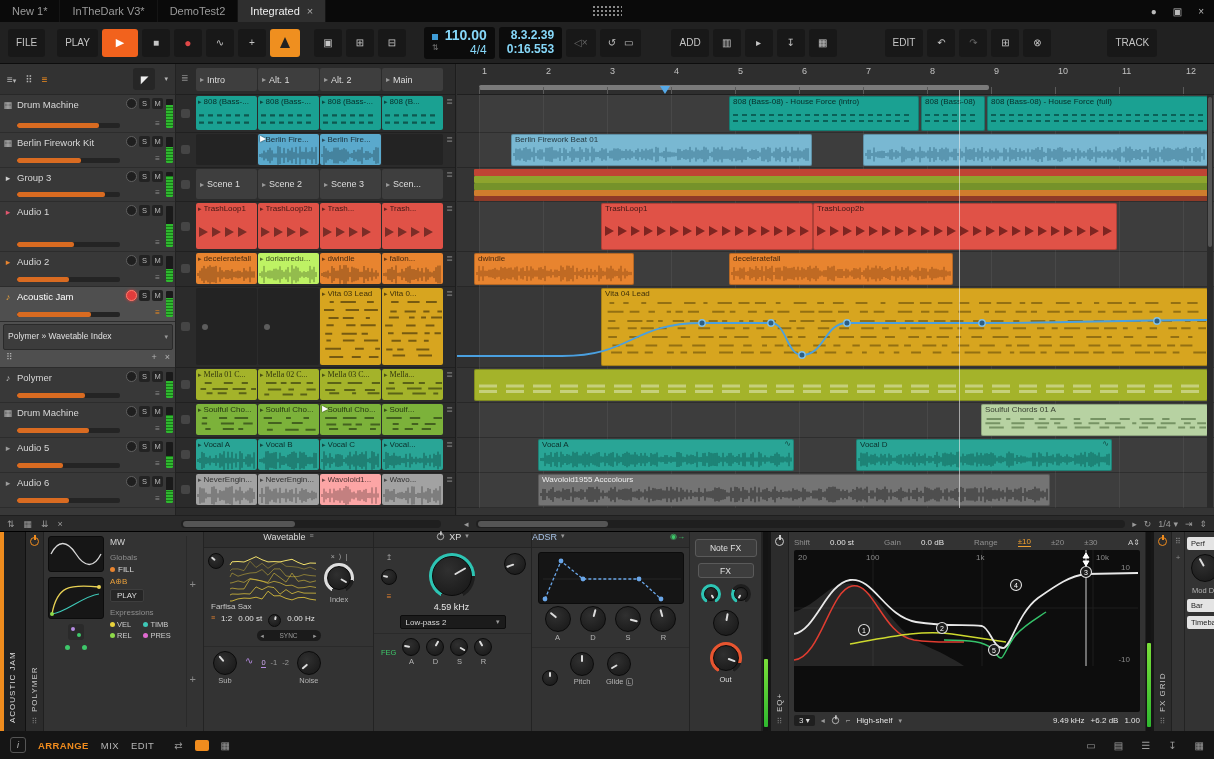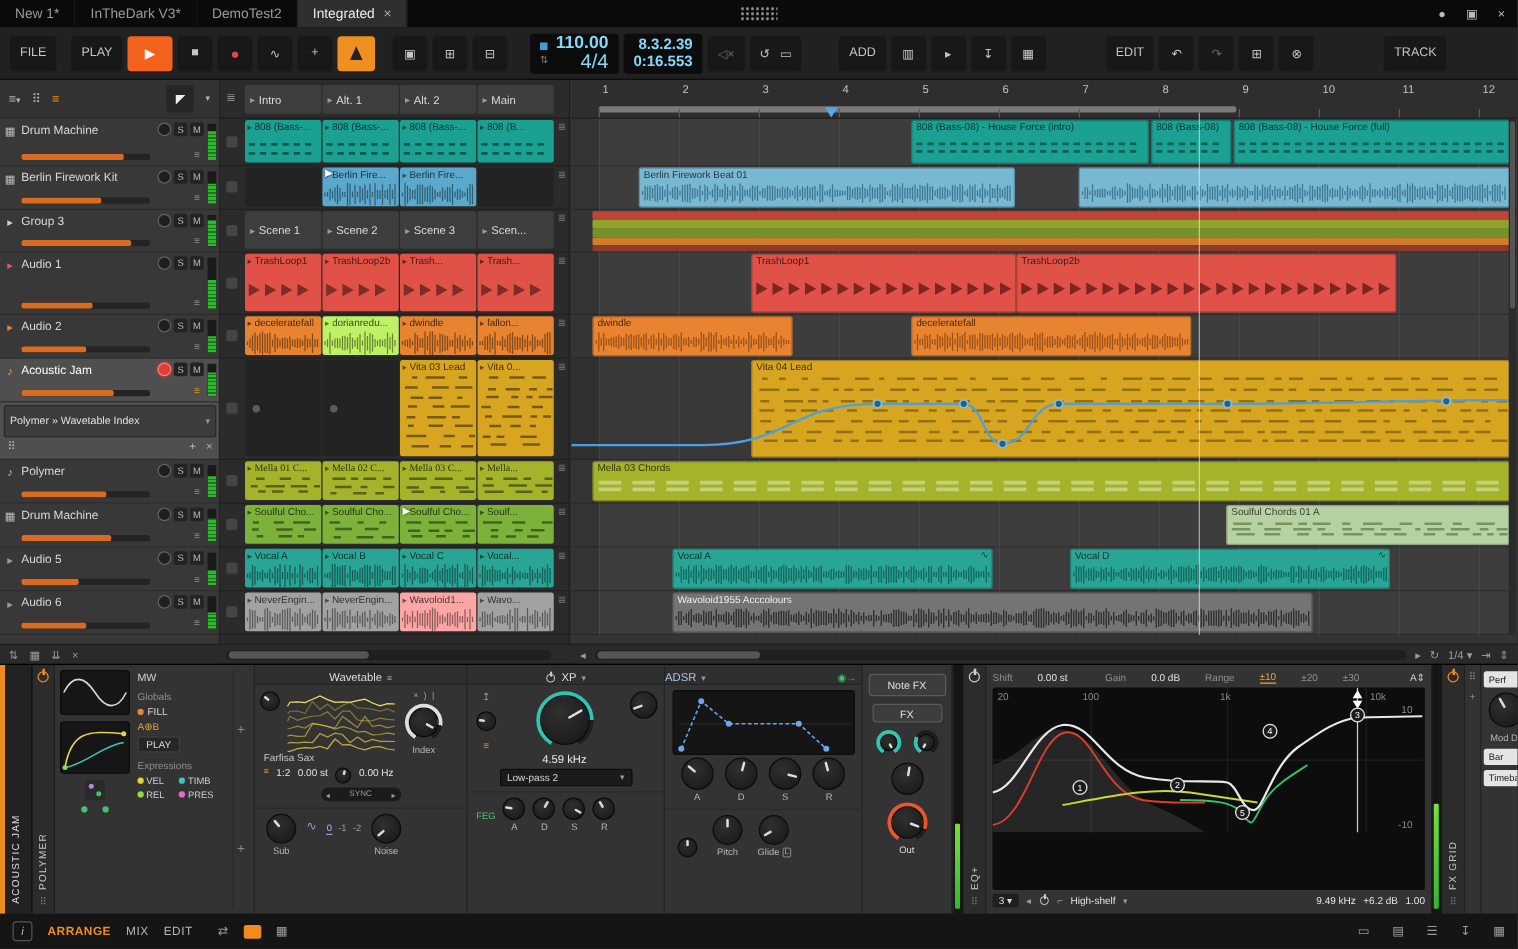--- a/index.html
+++ b/index.html
@@ -18,21 +18,21 @@
 .toolbar{position:absolute;left:0;top:22px;width:1214px;height:42px;background:#212121;border-bottom:1px solid #0d0d0d;display:flex;align-items:center;padding:0 8px;gap:4px}
 .tbtn{height:28px;min-width:28px;background:#181818;border-radius:3px;display:flex;align-items:center;justify-content:center;color:#c5c5c5;font-size:10px;padding:0 8px;flex:none}
 .tbtn.playb{background:#f2621d;color:#fff;width:36px;font-size:11px}
 .tbtn.metro{background:#ef8f1f;width:30px}
 .tbtn.rec{color:#e04848;font-size:12px}
 .tbtn.dim{color:#666}
 .metro-shape{width:0;height:0;border-left:5px solid transparent;border-right:5px solid transparent;border-bottom:11px solid #222}
 .numbox{height:32px;background:#0c0c0c;border-radius:3px;color:#86d7f8;display:flex;align-items:center;gap:6px;padding:2px 8px;flex:none}
 .numcol{display:flex;flex-direction:column;align-items:flex-end;line-height:1.1}
 .numcol .big{font-size:14px;font-weight:bold}
-.numcol .small{font-size:16px}
+.numcol .small{font-size:12px}
 .icocol{display:flex;flex-direction:column;align-items:center;gap:3px;color:#7a7a7a;font-size:8px}
 .bsq{width:6px;height:6px;background:#3f9cd6;display:block}
 .loopbox{height:28px;background:#181818;border-radius:3px;display:flex;align-items:center;gap:8px;padding:0 8px;color:#c0c0c0}
 
 .main{position:absolute;left:0;top:64px;width:1214px;height:467px;background:#303030}
 .trackpanel{position:absolute;left:0;top:0;width:176px;height:467px;background:#383838;border-right:1px solid #222;overflow:hidden}
 .panelhead{height:31px;display:flex;align-items:center;gap:9px;padding:0 7px;border-bottom:1px solid #282828;background:#323232;color:#b5b5b5}
 .ph-or{color:#f08c1e}
 .tool{width:22px;height:22px;background:#262626;border-radius:3px;display:flex;align-items:center;justify-content:center;color:#eee;margin-left:auto}
 .trk{position:absolute;left:0;width:176px;display:flex;gap:3px;padding:3px 3px 3px 2px;border-bottom:1px solid #2c2c2c;background:#383838}
@@ -133,21 +133,21 @@
 .gd.or{background:#e8842f}
 .pcolB{display:flex;flex-direction:column;gap:3px;font-size:8px;color:#bbb;padding-top:1px;min-width:0}
 .mwrow{color:#d5d5d5;font-size:8.5px}
 .sect{color:#8f8f8f;font-size:8px;margin-top:3px}
 .gitem{display:flex;align-items:center;gap:3px;font-size:8px;color:#ddd}
 .ab{color:#e8a03c}
 .playbox{background:#262626;border:1px solid #3e3e3e;border-radius:2px;padding:1px 6px;width:max-content}
 .exprgrid{display:grid;grid-template-columns:1fr 1fr;gap:2px 6px}
 .expr{display:flex;align-items:center;gap:2px;font-size:7.5px;color:#ccc}
 .pplus{display:flex;flex-direction:column;justify-content:space-around;color:#8a8a8a;font-size:11px;padding:0 3px;border-left:1px solid #2a2a2a;margin-left:auto}
-.phead{height:16px;display:flex;align-items:flex-end;justify-content:center;gap:4px;background:#2f2f2f;border-bottom:1px solid #242424;font-size:9px;color:#ddd;flex:none}
+.phead{height:16px;display:flex;align-items:flex-start;justify-content:center;gap:4px;background:#2f2f2f;border-bottom:1px solid #242424;font-size:9px;color:#ddd;flex:none}
 .phicon{color:#9a9a9a;font-size:7px}
 .phicon.or{color:#e8842f}
 .wtmain{display:flex;align-items:flex-start;padding:5px 4px 0;gap:4px}
 .wtgraph{width:92px;height:56px}
 .wtright{display:flex;flex-direction:column;align-items:center;gap:2px}
 .wticons{display:flex;gap:4px;font-size:7px;color:#aaa}
 .kslot{display:flex;justify-content:center}
 .klbl{font-size:7.5px;color:#b5b5b5;text-align:center}
 .wtname{font-size:8px;color:#c9c9c9;padding:0 7px;margin-top:-7px}
 .wtparams{display:flex;align-items:flex-start;gap:6px;padding:3px 7px 1px;font-size:8px}
@@ -1062,21 +1062,20 @@
       </div>
       <div class="aclip" style="left: 144px; width: 607px; top: 224px; height: 78px; background: rgb(215, 165, 31);">
         <div class="albl">Vita 04 Lead</div>
         <div class="abody">
           <svg width="603" height="63" viewBox="0 0 603 63" class="tex">
             <path d="M6.5,3.0h4.7M20.3,3.0h5.3M38.3,3.0h4.9M54.5,3.0h14.1M81.1,3.0h11.4M100.4,3.0h4.1M114.6,3.0h14.3M135.5,3.0h11.0M151.9,3.0h11.1M172.8,3.0h4.7M190.7,3.0h12.8M214.2,3.0h6.8M229.9,3.0h10.8M252.6,3.0h11.8M277.6,3.0h4.8M295.4,3.0h15.5M316.9,3.0h11.6M334.9,3.0h14.5M356.2,3.0h10.1M376.0,3.0h12.1M393.6,3.0h14.8M416.7,3.0h5.5M428.2,3.0h11.1M452.9,3.0h13.8M473.8,3.0h5.0M491.0,3.0h5.2M504.4,3.0h14.5M525.8,3.0h7.0M542.3,3.0h13.1M567.8,3.0h9.9M584.3,3.0h10.3M4.6,11.7h15.9M26.7,11.7h9.7M45.5,11.7h6.4M63.7,11.7h4.3M72.5,11.7h7.2M84.9,11.7h11.1M109.2,11.7h12.4M126.8,11.7h5.6M144.9,11.7h8.9M161.8,11.7h8.5M174.4,11.7h12.0M197.1,11.7h14.2M215.5,11.7h13.9M235.0,11.7h11.0M256.9,11.7h8.0M270.7,11.7h10.7M294.8,11.7h14.4M318.0,11.7h8.4M331.3,11.7h14.1M355.2,11.7h12.8M381.2,11.7h4.8M391.9,11.7h10.9M412.6,11.7h11.1M427.9,11.7h6.1M444.3,11.7h12.5M461.6,11.7h9.0M476.1,11.7h12.3M494.9,11.7h7.5M509.8,11.7h14.0M529.6,11.7h9.7M546.5,11.7h12.8M570.3,11.7h7.5M584.5,11.7h11.0M5.3,20.9h7.1M24.3,20.9h15.1M43.5,20.9h6.9M55.1,20.9h4.6M69.7,20.9h11.3M86.9,20.9h8.3M105.6,20.9h9.1M119.1,20.9h5.1M136.3,20.9h4.0M146.1,20.9h4.4M159.9,20.9h13.0M186.3,20.9h6.7M197.5,20.9h13.8M217.8,20.9h14.8M241.1,20.9h6.8M256.9,20.9h14.7M282.2,20.9h10.8M301.8,20.9h8.8M315.3,20.9h9.6M331.0,20.9h11.5M347.4,20.9h13.1M370.1,20.9h8.2M387.9,20.9h12.6M410.3,20.9h6.0M427.7,20.9h14.6M446.4,20.9h5.9M464.7,20.9h15.1M490.6,20.9h10.4M508.2,20.9h4.1M522.9,20.9h14.9M544.6,20.9h5.5M559.2,20.9h9.8M581.9,20.9h5.6M594.2,20.9h10.4M4.6,28.3h11.8M24.8,28.3h8.9M37.7,28.3h13.1M55.8,28.3h7.9M74.6,28.3h8.0M95.2,28.3h11.9M120.6,28.3h11.2M140.0,28.3h6.4M153.4,28.3h7.8M174.7,28.3h13.6M193.5,28.3h8.0M214.8,28.3h11.4M236.3,28.3h9.7M258.2,28.3h12.6M279.1,28.3h6.6M296.6,28.3h6.4M307.4,28.3h15.0M336.4,28.3h13.3M354.4,28.3h4.7M365.5,28.3h15.7M387.7,28.3h10.2M409.9,28.3h13.1M434.0,28.3h7.3M448.7,28.3h6.0M461.2,28.3h15.9M483.1,28.3h12.8M501.1,28.3h12.8M519.9,28.3h4.8M533.9,28.3h5.0M546.6,28.3h7.4M565.3,28.3h8.7M578.2,28.3h9.4M595.3,28.3h10.4M5.3,37.0h8.6M26.3,37.0h9.1M49.0,37.0h15.6M77.8,37.0h9.3M95.5,37.0h15.1M116.0,37.0h7.9M131.3,37.0h14.2M158.3,37.0h15.2M184.4,37.0h5.0M195.1,37.0h7.4M215.0,37.0h11.8M235.7,37.0h15.3M257.5,37.0h16.0M282.0,37.0h9.9M305.3,37.0h10.7M323.2,37.0h5.5M333.6,37.0h12.3M352.9,37.0h5.3M368.4,37.0h10.6M389.6,37.0h15.9M412.1,37.0h15.8M436.6,37.0h11.8M456.7,37.0h13.2M483.3,37.0h15.0M503.8,37.0h5.1M520.9,37.0h9.3M542.7,37.0h11.5M567.5,37.0h8.6M585.1,37.0h4.3M9.4,45.6h7.1M22.8,45.6h7.6M42.5,45.6h11.7M65.8,45.6h13.5M89.2,45.6h13.1M116.2,45.6h14.5M140.2,45.6h8.5M159.1,45.6h4.9M171.7,45.6h8.7M184.4,45.6h13.2M210.2,45.6h12.5M230.4,45.6h7.0M249.4,45.6h7.4M266.7,45.6h11.1M285.2,45.6h10.3M301.1,45.6h6.8M319.4,45.6h13.9M338.9,45.6h5.4M355.2,45.6h11.1M376.5,45.6h15.3M402.8,45.6h5.9M414.0,45.6h12.3M435.6,45.6h13.3M456.8,45.6h15.0M485.5,45.6h11.8M505.2,45.6h12.5M527.4,45.6h11.1M544.3,45.6h13.6M564.1,45.6h8.0M577.3,45.6h12.1M8.1,52.5h10.9M24.3,52.5h11.0M41.7,52.5h8.1M63.9,52.5h6.9M77.5,52.5h6.6M90.0,52.5h13.0M116.1,52.5h13.9M138.0,52.5h12.8M157.1,52.5h11.2M180.9,52.5h13.9M205.7,52.5h8.2M221.6,52.5h11.6M242.8,52.5h6.5M259.0,52.5h4.8M276.1,52.5h5.1M290.8,52.5h5.5M308.1,52.5h9.9M329.7,52.5h8.6M348.5,52.5h8.4M361.6,52.5h15.7M384.8,52.5h13.4M406.9,52.5h4.3M416.7,52.5h15.5M437.5,52.5h6.1M451.9,52.5h14.3M471.0,52.5h14.7M490.2,52.5h11.1M508.8,52.5h12.0M532.0,52.5h15.0M551.1,52.5h12.3M569.7,52.5h6.7M590.3,52.5h14.1" stroke="rgba(80,60,5,0.5)" fill="none" stroke-width="2"></path>
           </svg>
         </div>
       </div>
       <div class="aclip" style="left: 17px; width: 734px; top: 305px; height: 32px; background: rgb(164, 179, 42);">
-        <div class="albl">Mella 03 Chords</div>
         <div class="abody">
           <svg width="730" height="17" viewBox="0 0 730 17" class="tex">
             <path d="M3,5.1h18M30,5.1h18M57,5.1h18M84,5.1h18M111,5.1h18M138,5.1h18M165,5.1h18M192,5.1h18M219,5.1h18M246,5.1h18M273,5.1h18M300,5.1h18M327,5.1h18M354,5.1h18M381,5.1h18M408,5.1h18M435,5.1h18M462,5.1h18M489,5.1h18M516,5.1h18M543,5.1h18M570,5.1h18M597,5.1h18M624,5.1h18M651,5.1h18M678,5.1h18M705,5.1h18M3,10.5h18M30,10.5h18M57,10.5h18M84,10.5h18M111,10.5h18M138,10.5h18M165,10.5h18M192,10.5h18M219,10.5h18M246,10.5h18M273,10.5h18M300,10.5h18M327,10.5h18M354,10.5h18M381,10.5h18M408,10.5h18M435,10.5h18M462,10.5h18M489,10.5h18M516,10.5h18M543,10.5h18M570,10.5h18M597,10.5h18M624,10.5h18M651,10.5h18M678,10.5h18M705,10.5h18" stroke="rgba(255,255,255,0.38)" fill="none" stroke-width="3"></path>
           </svg>
         </div>
       </div>
       <div class="aclip" style="left: 524px; width: 227px; top: 340px; height: 32px; background: rgb(183, 210, 162);">
         <div class="albl">Soulful Chords 01 A</div>
         <div class="abody">
           <svg width="223" height="17" viewBox="0 0 223 17" class="tex">
@@ -1509,21 +1508,21 @@
       <span class="pwr"></span>
       <span class="vname">EQ+</span>
       <span class="dgrip">⠿</span>
     </div>
     <div class="eqbody">
       <div class="eqhead">
         <span class="plab">Shift</span>
         <span class="pval">0.00 st</span>
         <span class="plab" style="margin-left:10px">Gain</span>
         <span class="pval">0.0 dB</span>
-        <span class="plab" style="">Range</span>
+        <span class="plab" style="margin-left:10px">Range</span>
         <span class="pval rsel">±10</span>
         <span class="plab">±20</span>
         <span class="plab">±30</span>
         <span class="eqA">A⇕</span>
       </div>
       <div class="eqdisplay" id="eqdisplay"><svg width="344" height="116" viewBox="0 0 344 116">
             <path d="M79,0V116M188,0V116M299,0V116" stroke="#1f1f1f" fill="none" stroke-width="1"></path>
             <path d="M0,58H344" stroke="#1f1f1f" fill="none" stroke-width="1"></path>
             <path d="M0,116V62C26,54 36,30 58,34C86,40 96,78 128,94C146,102 158,108 170,116Z" stroke="none" fill="rgba(190,190,190,0.14)"></path>
             <path d="M0,110C26,108 36,40 58,36C80,32 88,84 120,90C140,93 154,92 170,92" stroke="#e03c30" fill="none" stroke-width="1.5"></path>

